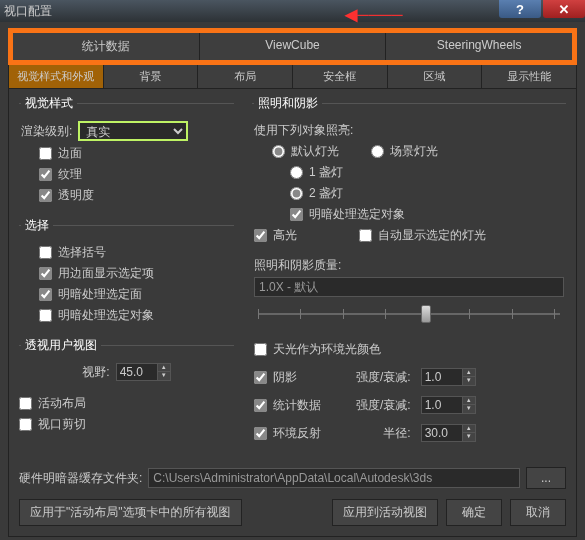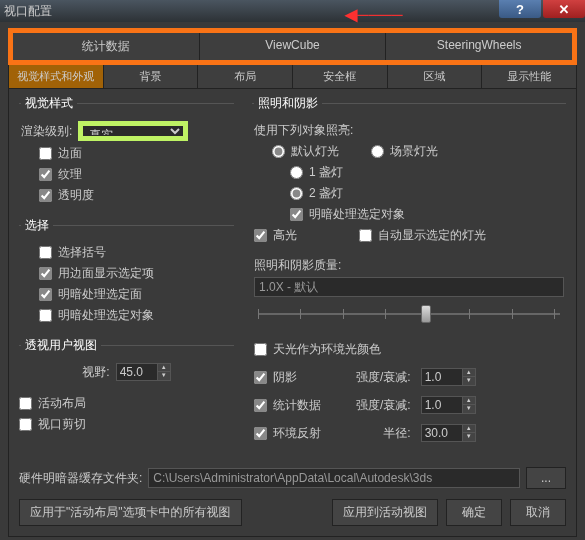--- a/index.html
+++ b/index.html
@@ -23,21 +23,21 @@
 .cols{display:flex;gap:18px}
 .col1{width:215px}
 .col2{flex:1}
 fieldset{border:none;border-top:1px solid #555;padding:6px 2px 4px;margin-bottom:6px}
 legend{padding:0 4px;color:#ffffff}
 .row{display:flex;align-items:center;gap:6px;margin:3px 0;min-height:18px}
 .indent{padding-left:18px}
 .indent2{padding-left:36px}
 label{cursor:pointer}
 input[type=checkbox],input[type=radio]{accent-color:#888;cursor:pointer;width:13px;height:13px}
-select,.combo{background:#2a2a2a;border:5px solid #bef264;color:#ccc;padding:1px 2px;height:20px}
+select,.combo{background:#2a2a2a;border:2px solid #bef264;color:#ccc;padding:1px 2px;height:20px}
 .spinner{display:flex;align-items:center}
 .spinner input{width:42px;background:#2a2a2a;border:1px solid #555;color:#ccc;padding:1px 3px;height:18px;text-align:left}
 .spinbtns{display:flex;flex-direction:column;border:1px solid #555;border-left:none}
 .spinbtns div{width:12px;height:8px;background:#444;font-size:6px;line-height:6px;text-align:center;cursor:pointer;border-bottom:1px solid #555}
 .spinbtns div:last-child{border-bottom:none}
 .txtfield{background:#2a2a2a;border:1px solid #555;color:#999;padding:2px 4px;height:20px;width:100%}
 .slider-wrap{margin:6px 4px 10px}
 .slider-track{position:relative;height:24px}
 .slider-line{position:absolute;top:10px;left:0;right:0;height:2px;background:#666}
 .slider-tick{position:absolute;top:6px;width:1px;height:10px;background:#777}

